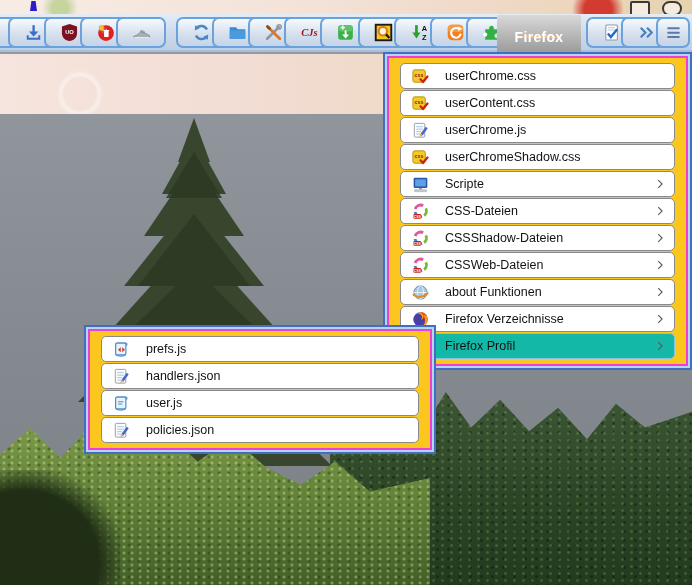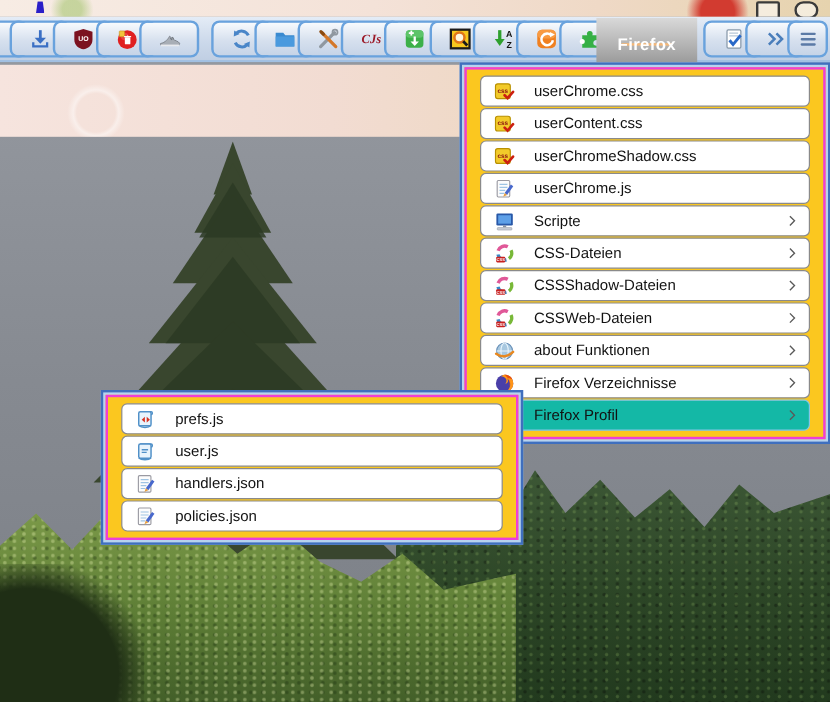--- a/index.html
+++ b/index.html
@@ -320,34 +320,34 @@
             <use href="#d-css"></use>
             <text x="8.4" y="11" font-size="5.6" font-weight="bold" fill="#8a1010" text-anchor="middle">css</text>
           </svg>
         </span>
       <span class="mlabel">userContent.css</span>
     </div>
 
     <div class="mrow">
       <span class="mico">
         <svg viewBox="0 0 20 20">
+            <use href="#d-note"></use>
+          </svg>
+        </span>
+      <span class="mlabel">userChrome.js</span>
+    </div>
+
+    <div class="mrow">
+      <span class="mico">
+        <svg viewBox="0 0 20 20">
             <use href="#d-css"></use>
             <text x="8.4" y="11" font-size="5.6" font-weight="bold" fill="#8a1010" text-anchor="middle">css</text>
           </svg>
         </span>
       <span class="mlabel">userChromeShadow.css</span>
-    </div>
-
-    <div class="mrow">
-      <span class="mico">
-        <svg viewBox="0 0 20 20">
-            <use href="#d-note"></use>
-          </svg>
-        </span>
-      <span class="mlabel">userChrome.js</span>
     </div>
 
     <div class="mrow">
       <span class="mico">
         <svg viewBox="0 0 20 20">
             <use href="#d-mon"></use>
           </svg>
         </span>
       <span class="mlabel">Scripte</span>
       <svg class="mchev" viewBox="0 0 20 20">
@@ -445,39 +445,39 @@
           <polygon points="9.2,7.6 6.4,10.2 9.2,12.8" fill="#d83020"></polygon>
           <polygon points="10.8,7.6 13.6,10.2 10.8,12.8" fill="#d83020"></polygon>
           </svg>
         </span>
       <span class="mlabel">prefs.js</span>
     </div>
 
     <div class="mrow">
       <span class="mico">
         <svg viewBox="0 0 20 20">
+            <use href="#d-note"></use>
+          </svg>
+        </span>
+      <span class="mlabel">handlers.json</span>
+    </div>
+
+    <div class="mrow">
+      <span class="mico">
+        <svg viewBox="0 0 20 20">
             <use href="#d-scroll"></use>
           <path d="M6.4 8.2h5.6M6.4 10.6h4.4" stroke="#5090c8" stroke-width="1.1"></path>
           </svg>
         </span>
       <span class="mlabel">user.js</span>
     </div>
 
     <div class="mrow">
       <span class="mico">
         <svg viewBox="0 0 20 20">
             <use href="#d-note"></use>
           </svg>
         </span>
-      <span class="mlabel">handlers.json</span>
-    </div>
-
-    <div class="mrow">
-      <span class="mico">
-        <svg viewBox="0 0 20 20">
-            <use href="#d-note"></use>
-          </svg>
-        </span>
       <span class="mlabel">policies.json</span>
     </div>
 
   </div>
 </div>
 
 </body></html>

